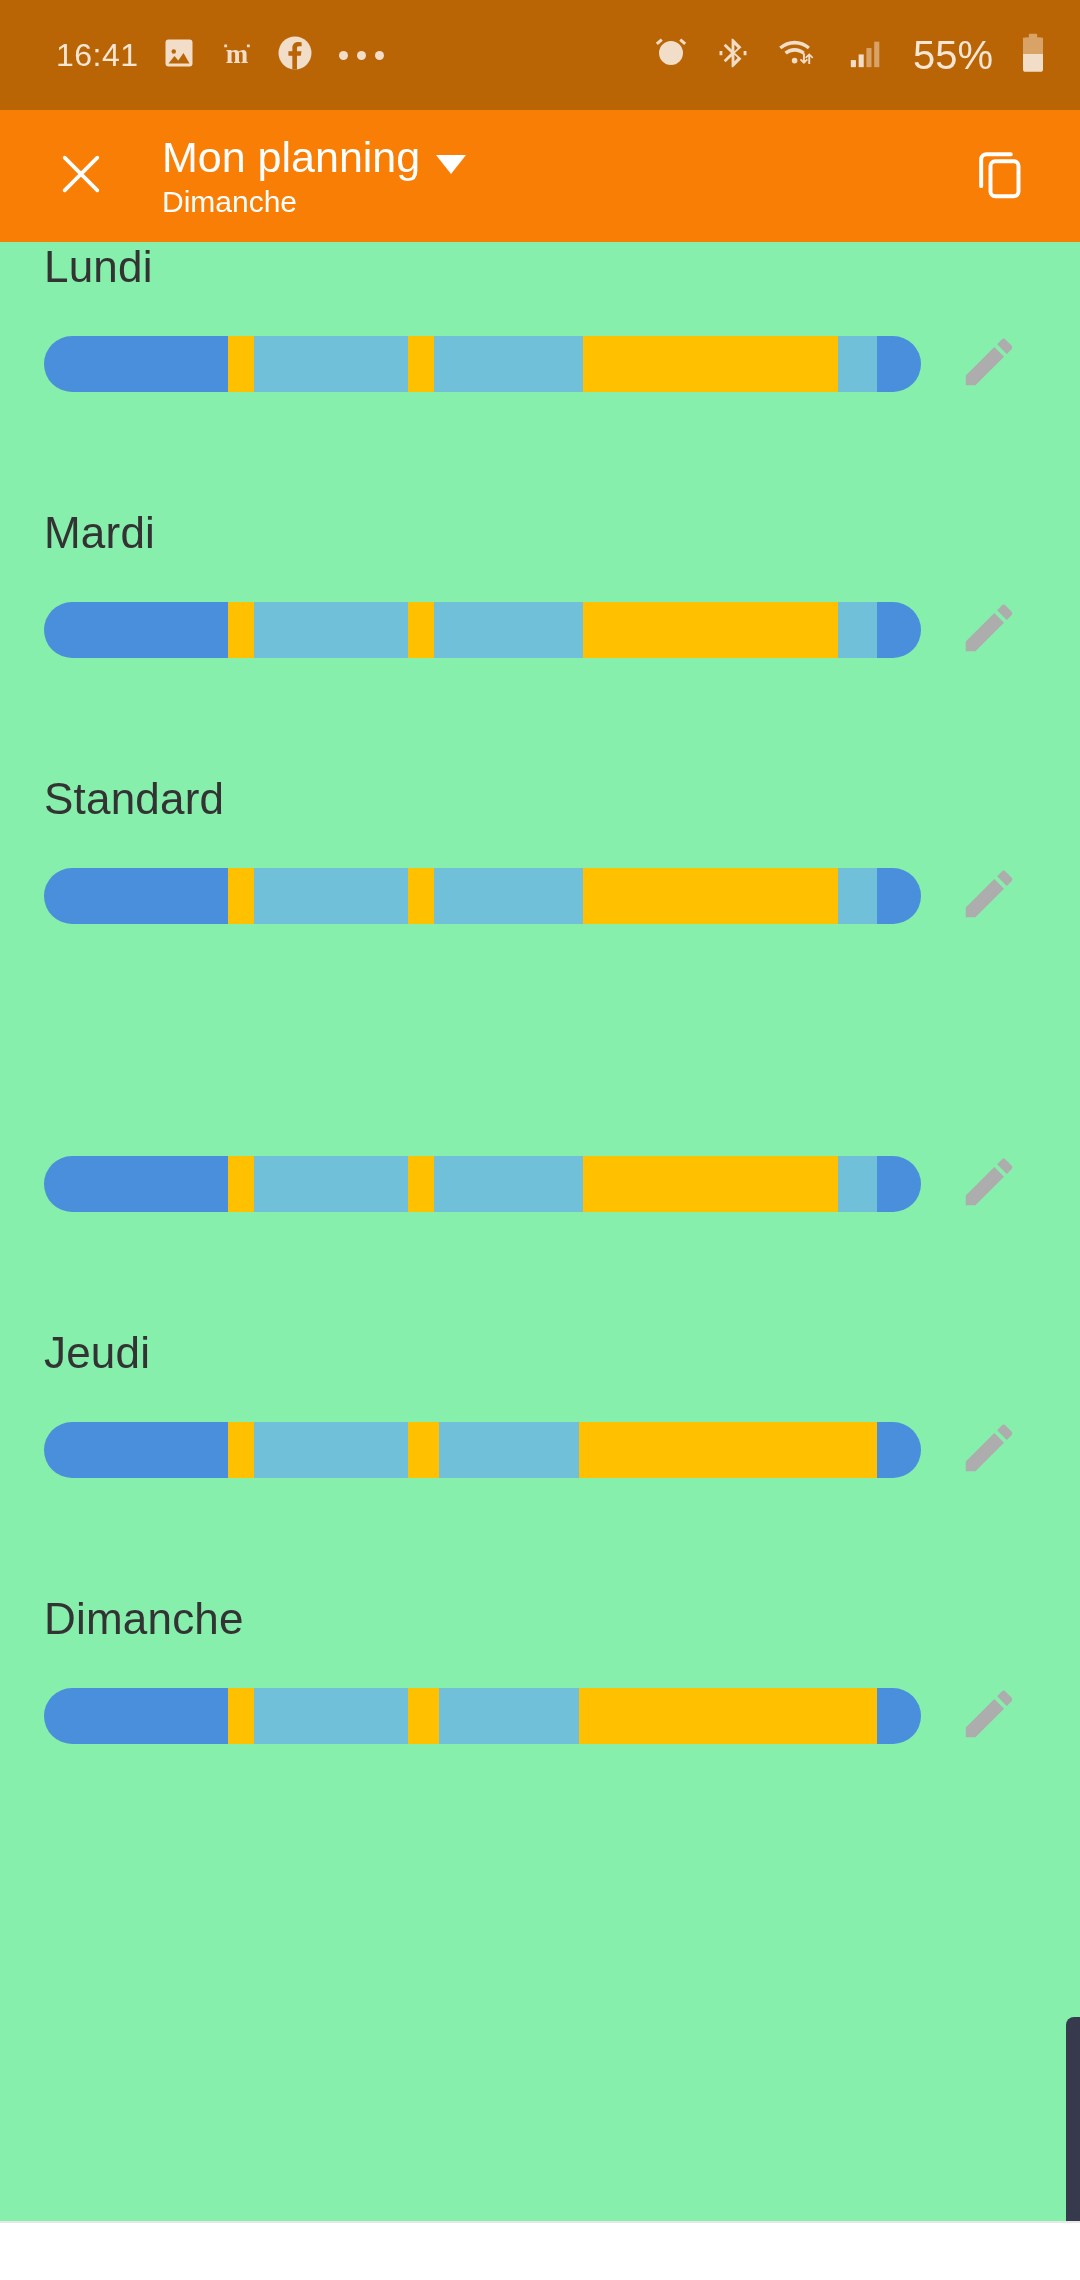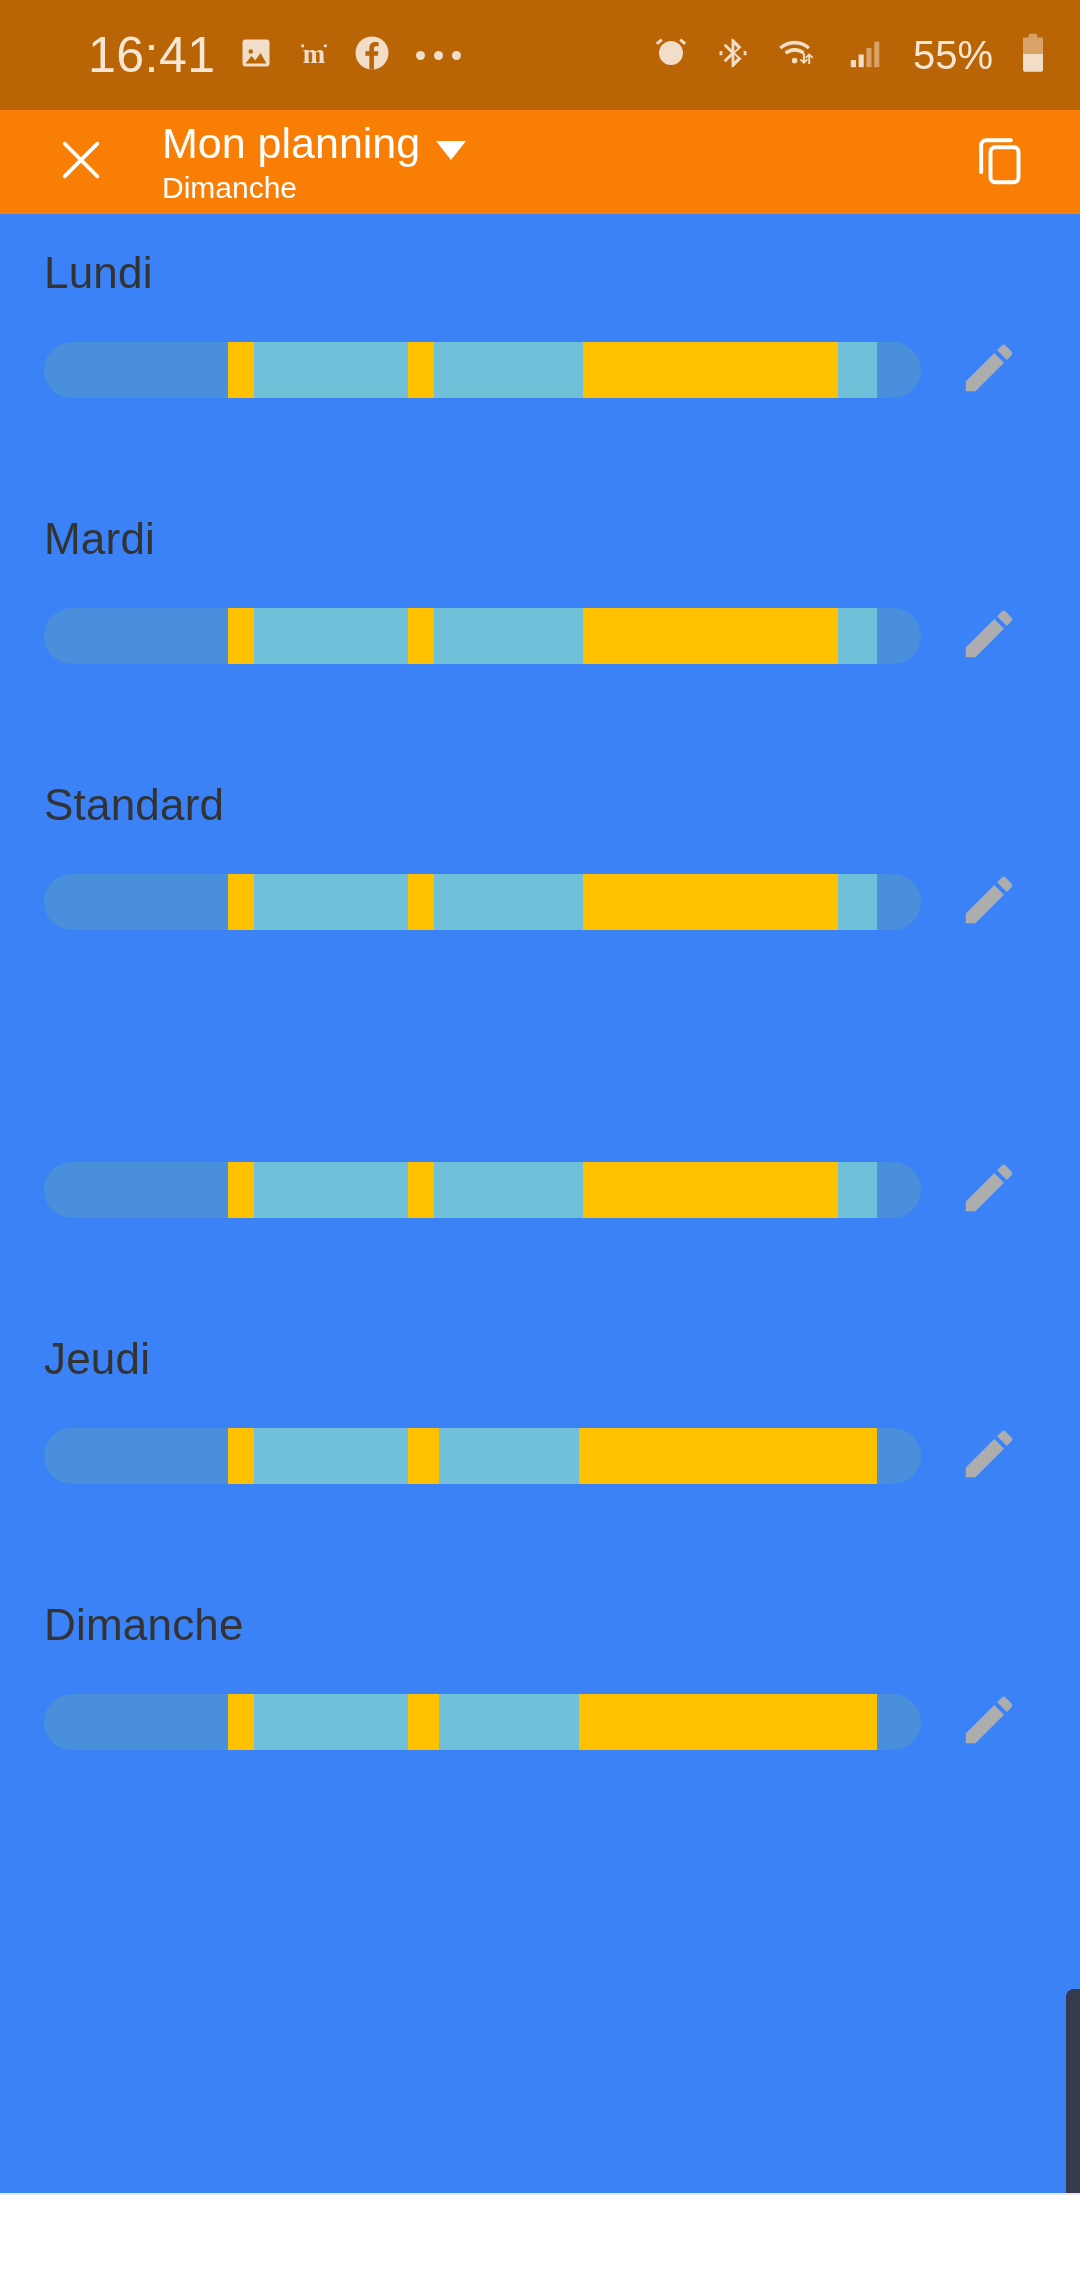--- a/index.html
+++ b/index.html
@@ -14,30 +14,30 @@
   .statusbar{
     position:relative;
     height:110px;
     background:#b96405;
     display:flex;
     align-items:center;
     padding:0 34px 0 56px;
     color:#f2ddc8;
   }
   .sb-left{ display:flex; align-items:center; gap:22px; flex:1; }
-  .sb-time{ font-size:50px; letter-spacing:0.5px; color:#f7e6d4;margin-left:32px; }
+  .sb-time{ font-size:32px; letter-spacing:0.5px; color:#f7e6d4; }
   .sb-right{ display:flex; align-items:center; gap:27px; }
   .sb-ico{ display:block; }
   .sb-batt-txt{ font-size:40px; color:#f7e6d4; margin-left:4px; }
   .dots{ display:flex; gap:9px; align-items:center; margin-left:4px;}
   .dots i{ width:9px;height:9px;border-radius:50%;background:#f2ddc8;display:block; }
 
   
   .appbar{
-    height:104px;
+    height:132px;
     background:#f97e05;
     display:flex;
     align-items:center;
     padding:0 40px 0 44px;
     position:relative;
   }
   .close-btn{
     width:74px;height:74px;
     display:flex;align-items:center;justify-content:center;
     flex:0 0 auto;
@@ -66,22 +66,21 @@
   .copy-btn{
     width:78px;height:78px;
     display:flex;align-items:center;justify-content:center;
     flex:0 0 auto;
   }
 
   
   .content{
     position:relative;
     height:1979px;
-    background:#3b82f6;
-    padding-top:34px;
+    background:#86efac;
     overflow:hidden;
   }
   .day-row{ padding:0 0 0 44px; }
   .day-label{
     font-size:44px;
     color:#333333;
     letter-spacing:0.2px;
     margin-bottom:30px;
   }
   .bar-line{

